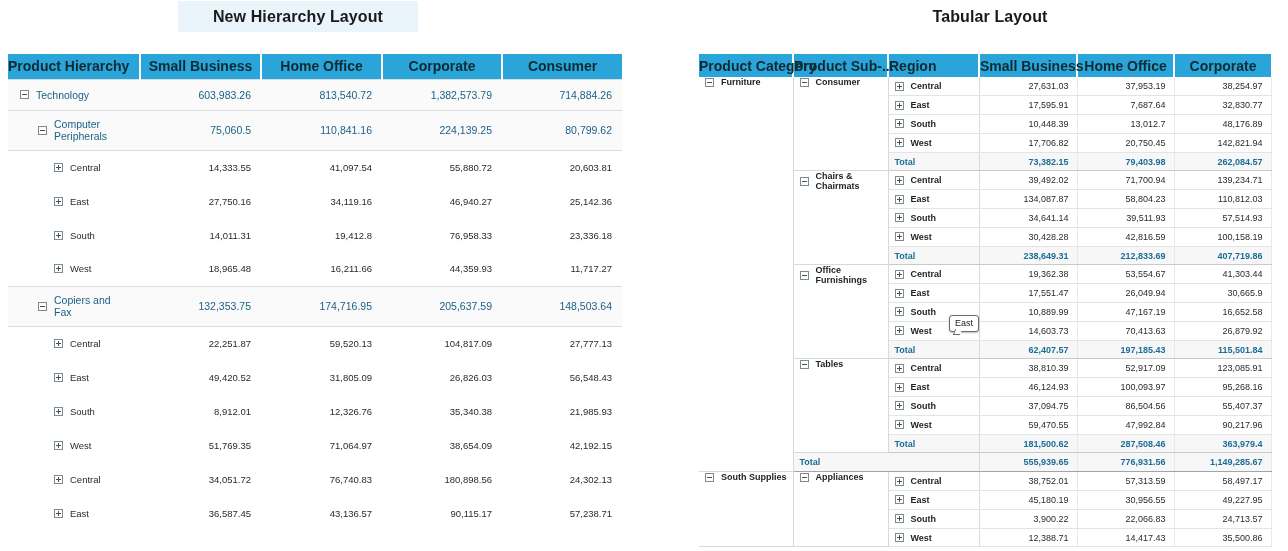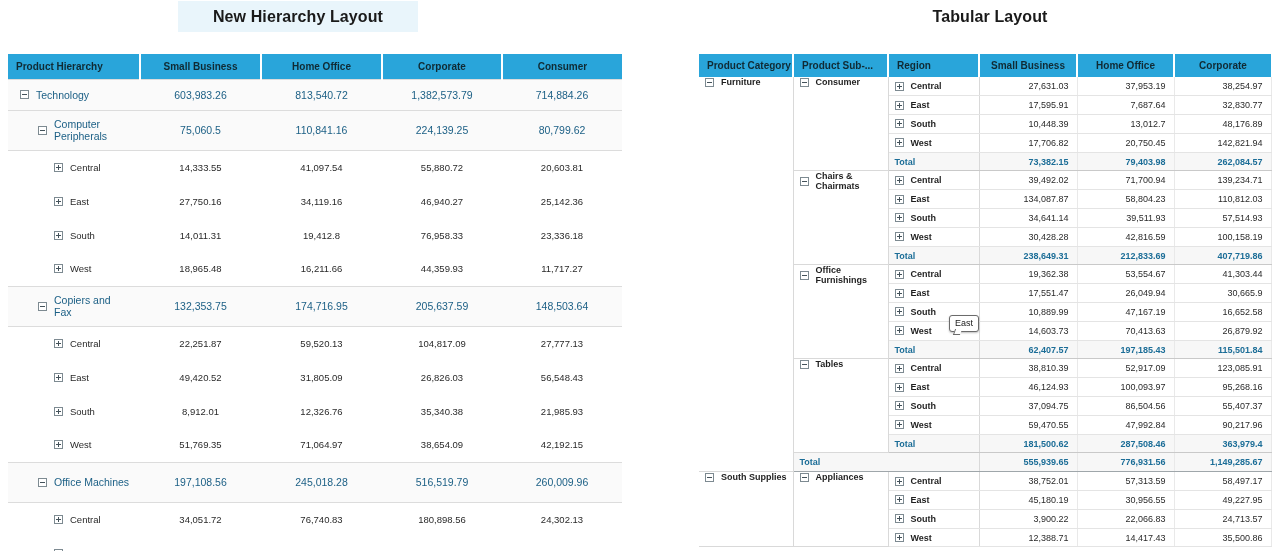--- a/index.html
+++ b/index.html
@@ -31,23 +31,23 @@
     line-height: 26px;
     background: #ffffff;
   }
 
   
   .panel { position: absolute; }
   table.grid { border-collapse: collapse; table-layout: fixed; }
   table.grid th {
     background: #29a5da;
     color: #102a33;
-    font-size: 10px;
+    font-size: 14px;
     font-weight: bold;
-    padding: 0 8px;
+    padding: 0 0;
     border-right: 2px solid #ffffff;
     white-space: nowrap;
     margin-top: 36px;
   }
   table.grid th:last-child { border-right: none; }
 
   
   #panel-left { left: 8px; top: 54px; width: 616px; }
   #tbl-left { width: 614px; }
   #tbl-left th { height: 25px; vertical-align: middle; }
@@ -65,21 +65,21 @@
     color: #1b5f85;
     font-weight: normal;
     font-size: 10.5px;
     background: #fafafa;
     border-top: 1px solid #dcdcdc;
     border-bottom: 1px solid #dcdcdc;
   }
   #tbl-left tr.lvl1 td { height: 31px; }
   #tbl-left tr.lvl2 td { height: 40px; }
   #tbl-left tr.leaf td { height: 34px; }
-  #tbl-left td.num { text-align: center; }
+  #tbl-left td.num { text-align: right; }
 
   .hcell { display: flex; align-items: center; gap: 7px; }
   .hcell.ind1 { padding-left: 2px; }
   .hcell.ind2 { padding-left: 20px; }
   .hcell.ind3 { padding-left: 36px; }
 
   .tog {
     display: inline-block;
     width: 9px; height: 9px;
     border: 1px solid #7d8a91;
@@ -318,32 +318,20 @@
             <td>
               <div class="hcell ind3">
                 <span class="tog plus"></span>
                 <span>West</span>
               </div>
             </td>
             <td class="num">51,769.35</td>
             <td class="num">71,064.97</td>
             <td class="num">38,654.09</td>
             <td class="num">42,192.15</td>
-          </tr>
-          <tr class="lvl2">
-            <td>
-              <div class="hcell ind2">
-                <span class="tog"></span>
-                <span>Office Machines</span>
-              </div>
-            </td>
-            <td class="num">197,108.56</td>
-            <td class="num">245,018.28</td>
-            <td class="num">516,519.79</td>
-            <td class="num">260,009.96</td>
           </tr>
           <tr class="leaf">
             <td>
               <div class="hcell ind3">
                 <span class="tog plus"></span>
                 <span>Central</span>
               </div>
             </td>
             <td class="num">34,051.72</td>
             <td class="num">76,740.83</td>

